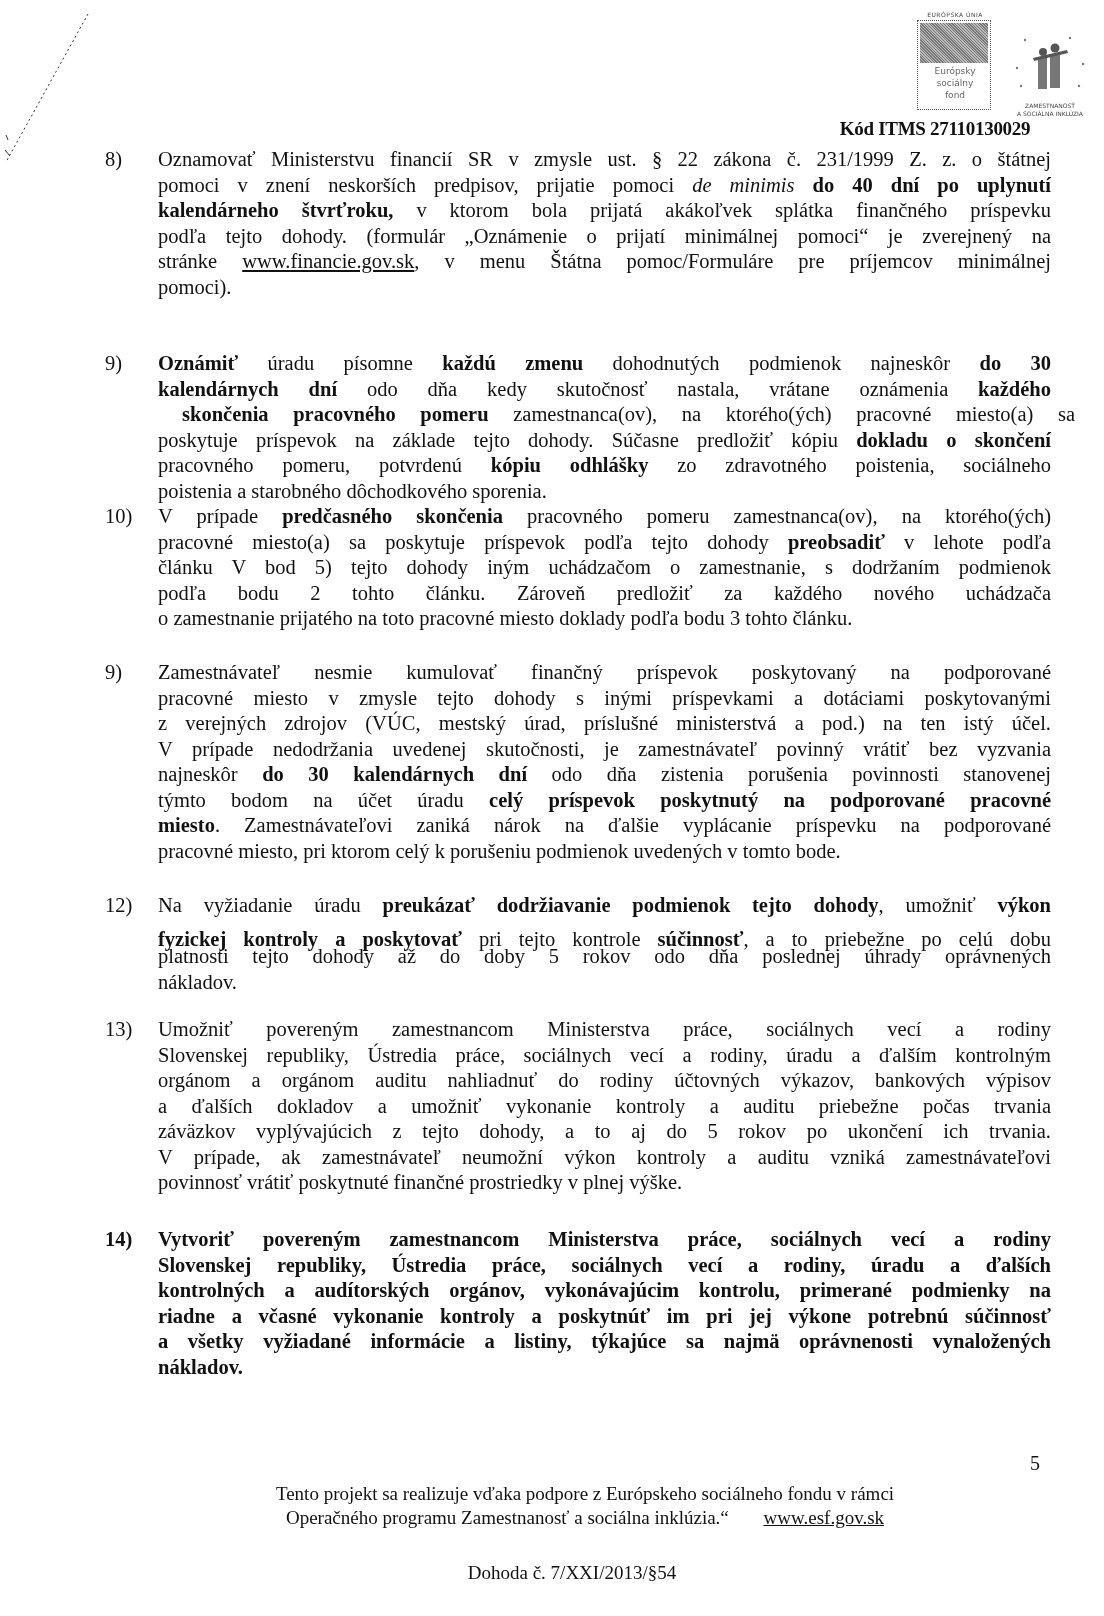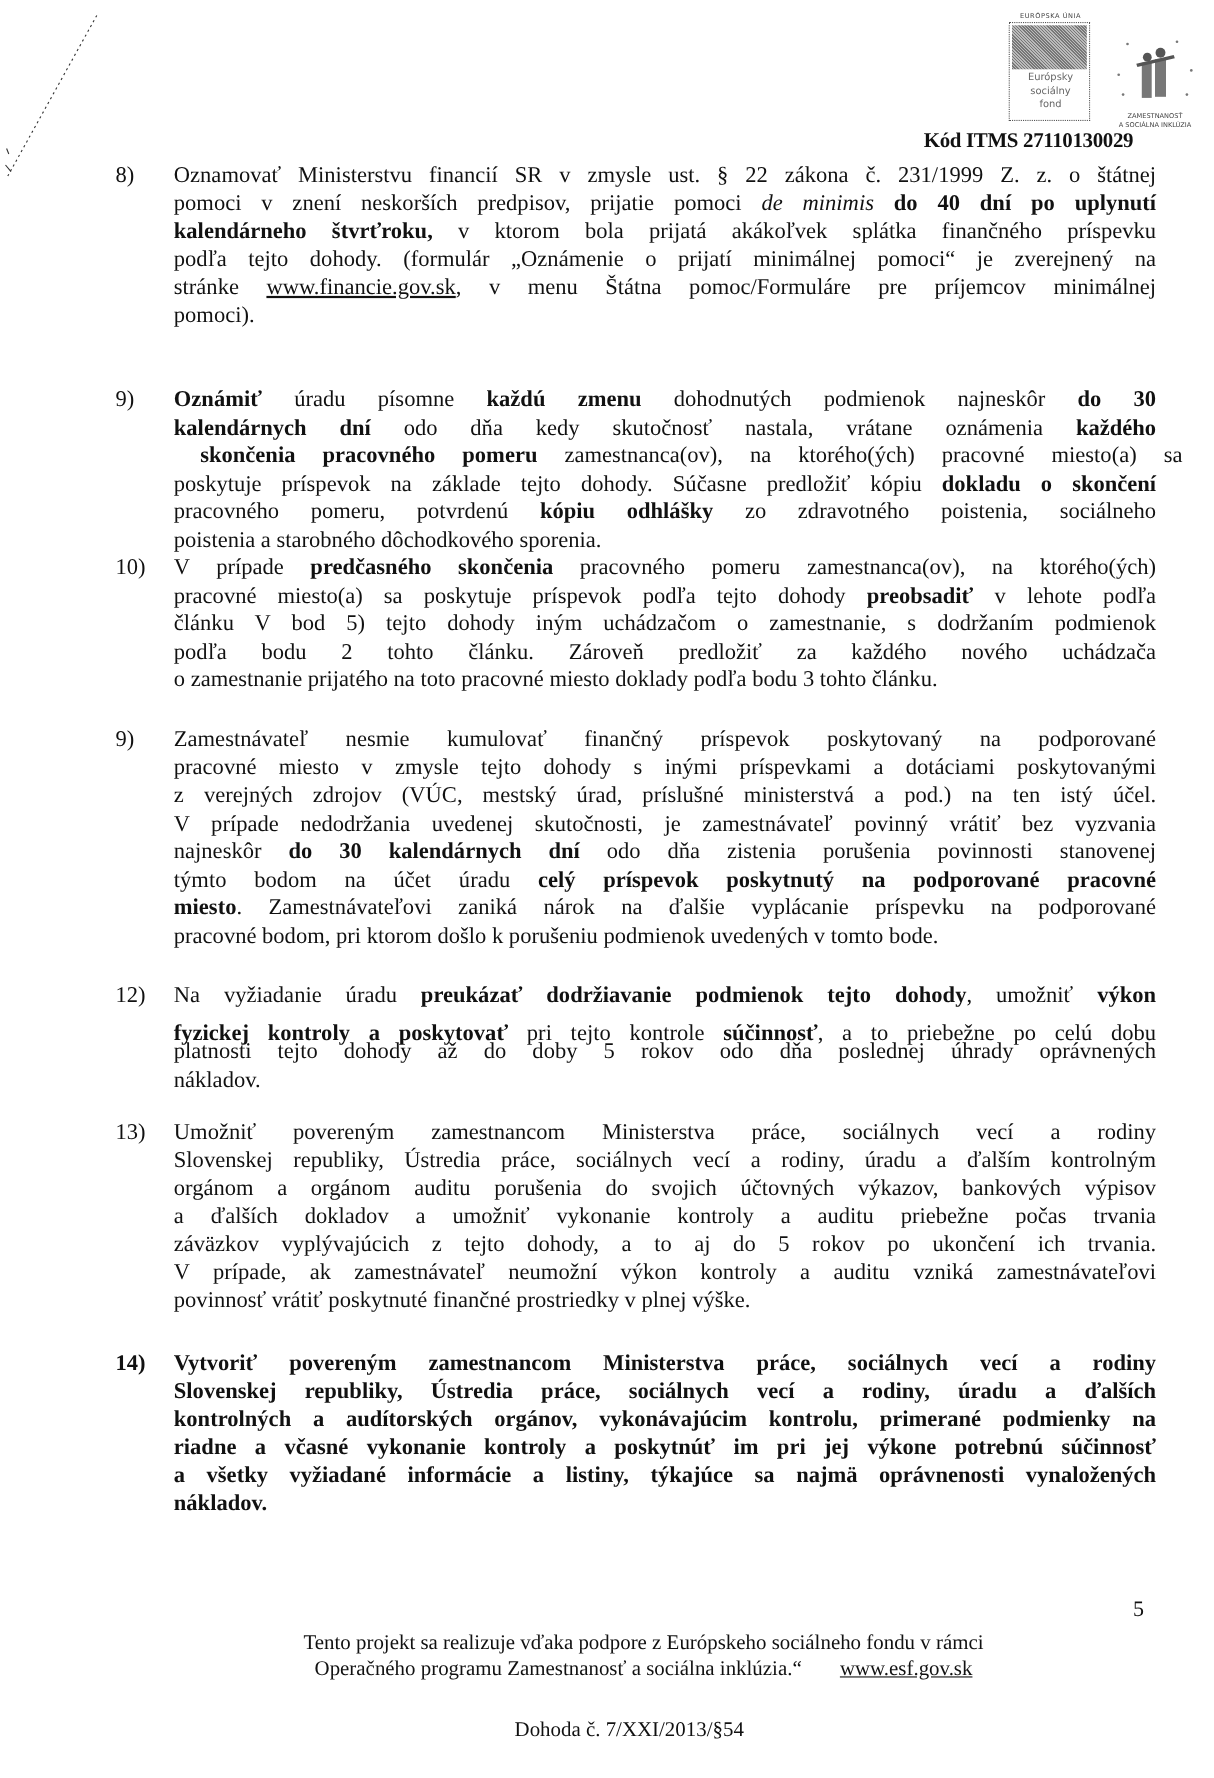--- a/index.html
+++ b/index.html
@@ -112,34 +112,34 @@
       </div>
       <div class="item" style="top: 661px; height: 204px;">
         <span class="num">9)</span>
         <div class="line" style="top: 0px;"><span>Zamestnávateľ nesmie kumulovať finančný príspevok poskytovaný na podporované</span></div>
         <div class="line" style="top: 25.5px;"><span>pracovné miesto v zmysle tejto dohody s inými príspevkami a dotáciami poskytovanými</span></div>
         <div class="line" style="top: 51px;"><span>z verejných zdrojov (VÚC, mestský úrad, príslušné ministerstvá a pod.) na ten istý účel.</span></div>
         <div class="line" style="top: 76.5px;"><span>V prípade nedodržania uvedenej skutočnosti, je zamestnávateľ povinný vrátiť bez vyzvania</span></div>
         <div class="line" style="top: 102px;"><span>najneskôr </span><b>do 30 kalendárnych dní</b><span> odo dňa zistenia porušenia povinnosti stanovenej</span></div>
         <div class="line" style="top: 127.5px;"><span>týmto bodom na účet úradu </span><b>celý príspevok poskytnutý na podporované pracovné</b></div>
         <div class="line" style="top: 153px;"><b>miesto</b><span>. Zamestnávateľovi zaniká nárok na ďalšie vyplácanie príspevku na podporované</span></div>
-        <div class="line last" style="top: 178.5px;"><span>pracovné bodom, pri ktorom došlo k porušeniu podmienok uvedených v tomto bode.</span></div>
+        <div class="line last" style="top: 178.5px;"><span>pracovné miesto, pri ktorom celý k porušeniu podmienok uvedených v tomto bode.</span></div>
       </div>
       <div class="item" style="top: 894px; height: 102px;">
         <span class="num">12)</span>
         <div class="line" style="top: 0px; font-family: Liberation Serif, serif;"><span>Na vyžiadanie úradu </span><b>preukázať dodržiavanie podmienok tejto dohody</b><span>, umožniť </span><b>výkon</b></div>
         <div class="line" style="top: 34px; font-family: Liberation Serif, serif;"><b>fyzickej kontroly a poskytovať</b><span> pri tejto kontrole </span><b>súčinnosť</b><span>, a to priebežne po celú dobu</span></div>
         <div class="line" style="top: 51px;"><span>platnosti tejto dohody až do doby 5 rokov odo dňa poslednej úhrady oprávnených</span></div>
         <div class="line last" style="top: 76.5px;"><span>nákladov.</span></div>
       </div>
       <div class="item" style="top: 1018px; height: 178.5px;">
         <span class="num">13)</span>
         <div class="line" style="top: 0px;"><span>Umožniť povereným zamestnancom Ministerstva práce, sociálnych vecí a rodiny</span></div>
         <div class="line" style="top: 25.5px;"><span>Slovenskej republiky, Ústredia práce, sociálnych vecí a rodiny, úradu a ďalším kontrolným</span></div>
-        <div class="line" style="top: 51px;"><span>orgánom a orgánom auditu porušenia do svojich účtovných výkazov, bankových výpisov</span></div>
+        <div class="line" style="top: 51px;"><span>orgánom a orgánom auditu nahliadnuť do rodiny účtovných výkazov, bankových výpisov</span></div>
         <div class="line" style="top: 76.5px;"><span>a ďalších dokladov a umožniť vykonanie kontroly a auditu priebežne počas trvania</span></div>
         <div class="line" style="top: 102px;"><span>záväzkov vyplývajúcich z tejto dohody, a to aj do 5 rokov po ukončení ich trvania.</span></div>
         <div class="line" style="top: 127.5px;"><span>V prípade, ak zamestnávateľ neumožní výkon kontroly a auditu vzniká zamestnávateľovi</span></div>
         <div class="line last" style="top: 153px;"><span>povinnosť vrátiť poskytnuté finančné prostriedky v plnej výške.</span></div>
       </div>
       <div class="item" style="top: 1228px; height: 153px; font-weight: bold;">
         <span class="num">14)</span>
         <div class="line" style="top: 0px;"><span>Vytvoriť povereným zamestnancom Ministerstva práce, sociálnych vecí a rodiny</span></div>
         <div class="line" style="top: 25.5px;"><span>Slovenskej republiky, Ústredia práce, sociálnych vecí a rodiny, úradu a ďalších</span></div>
         <div class="line" style="top: 51px;"><span>kontrolných a audítorských orgánov, vykonávajúcim kontrolu, primerané podmienky na</span></div>

